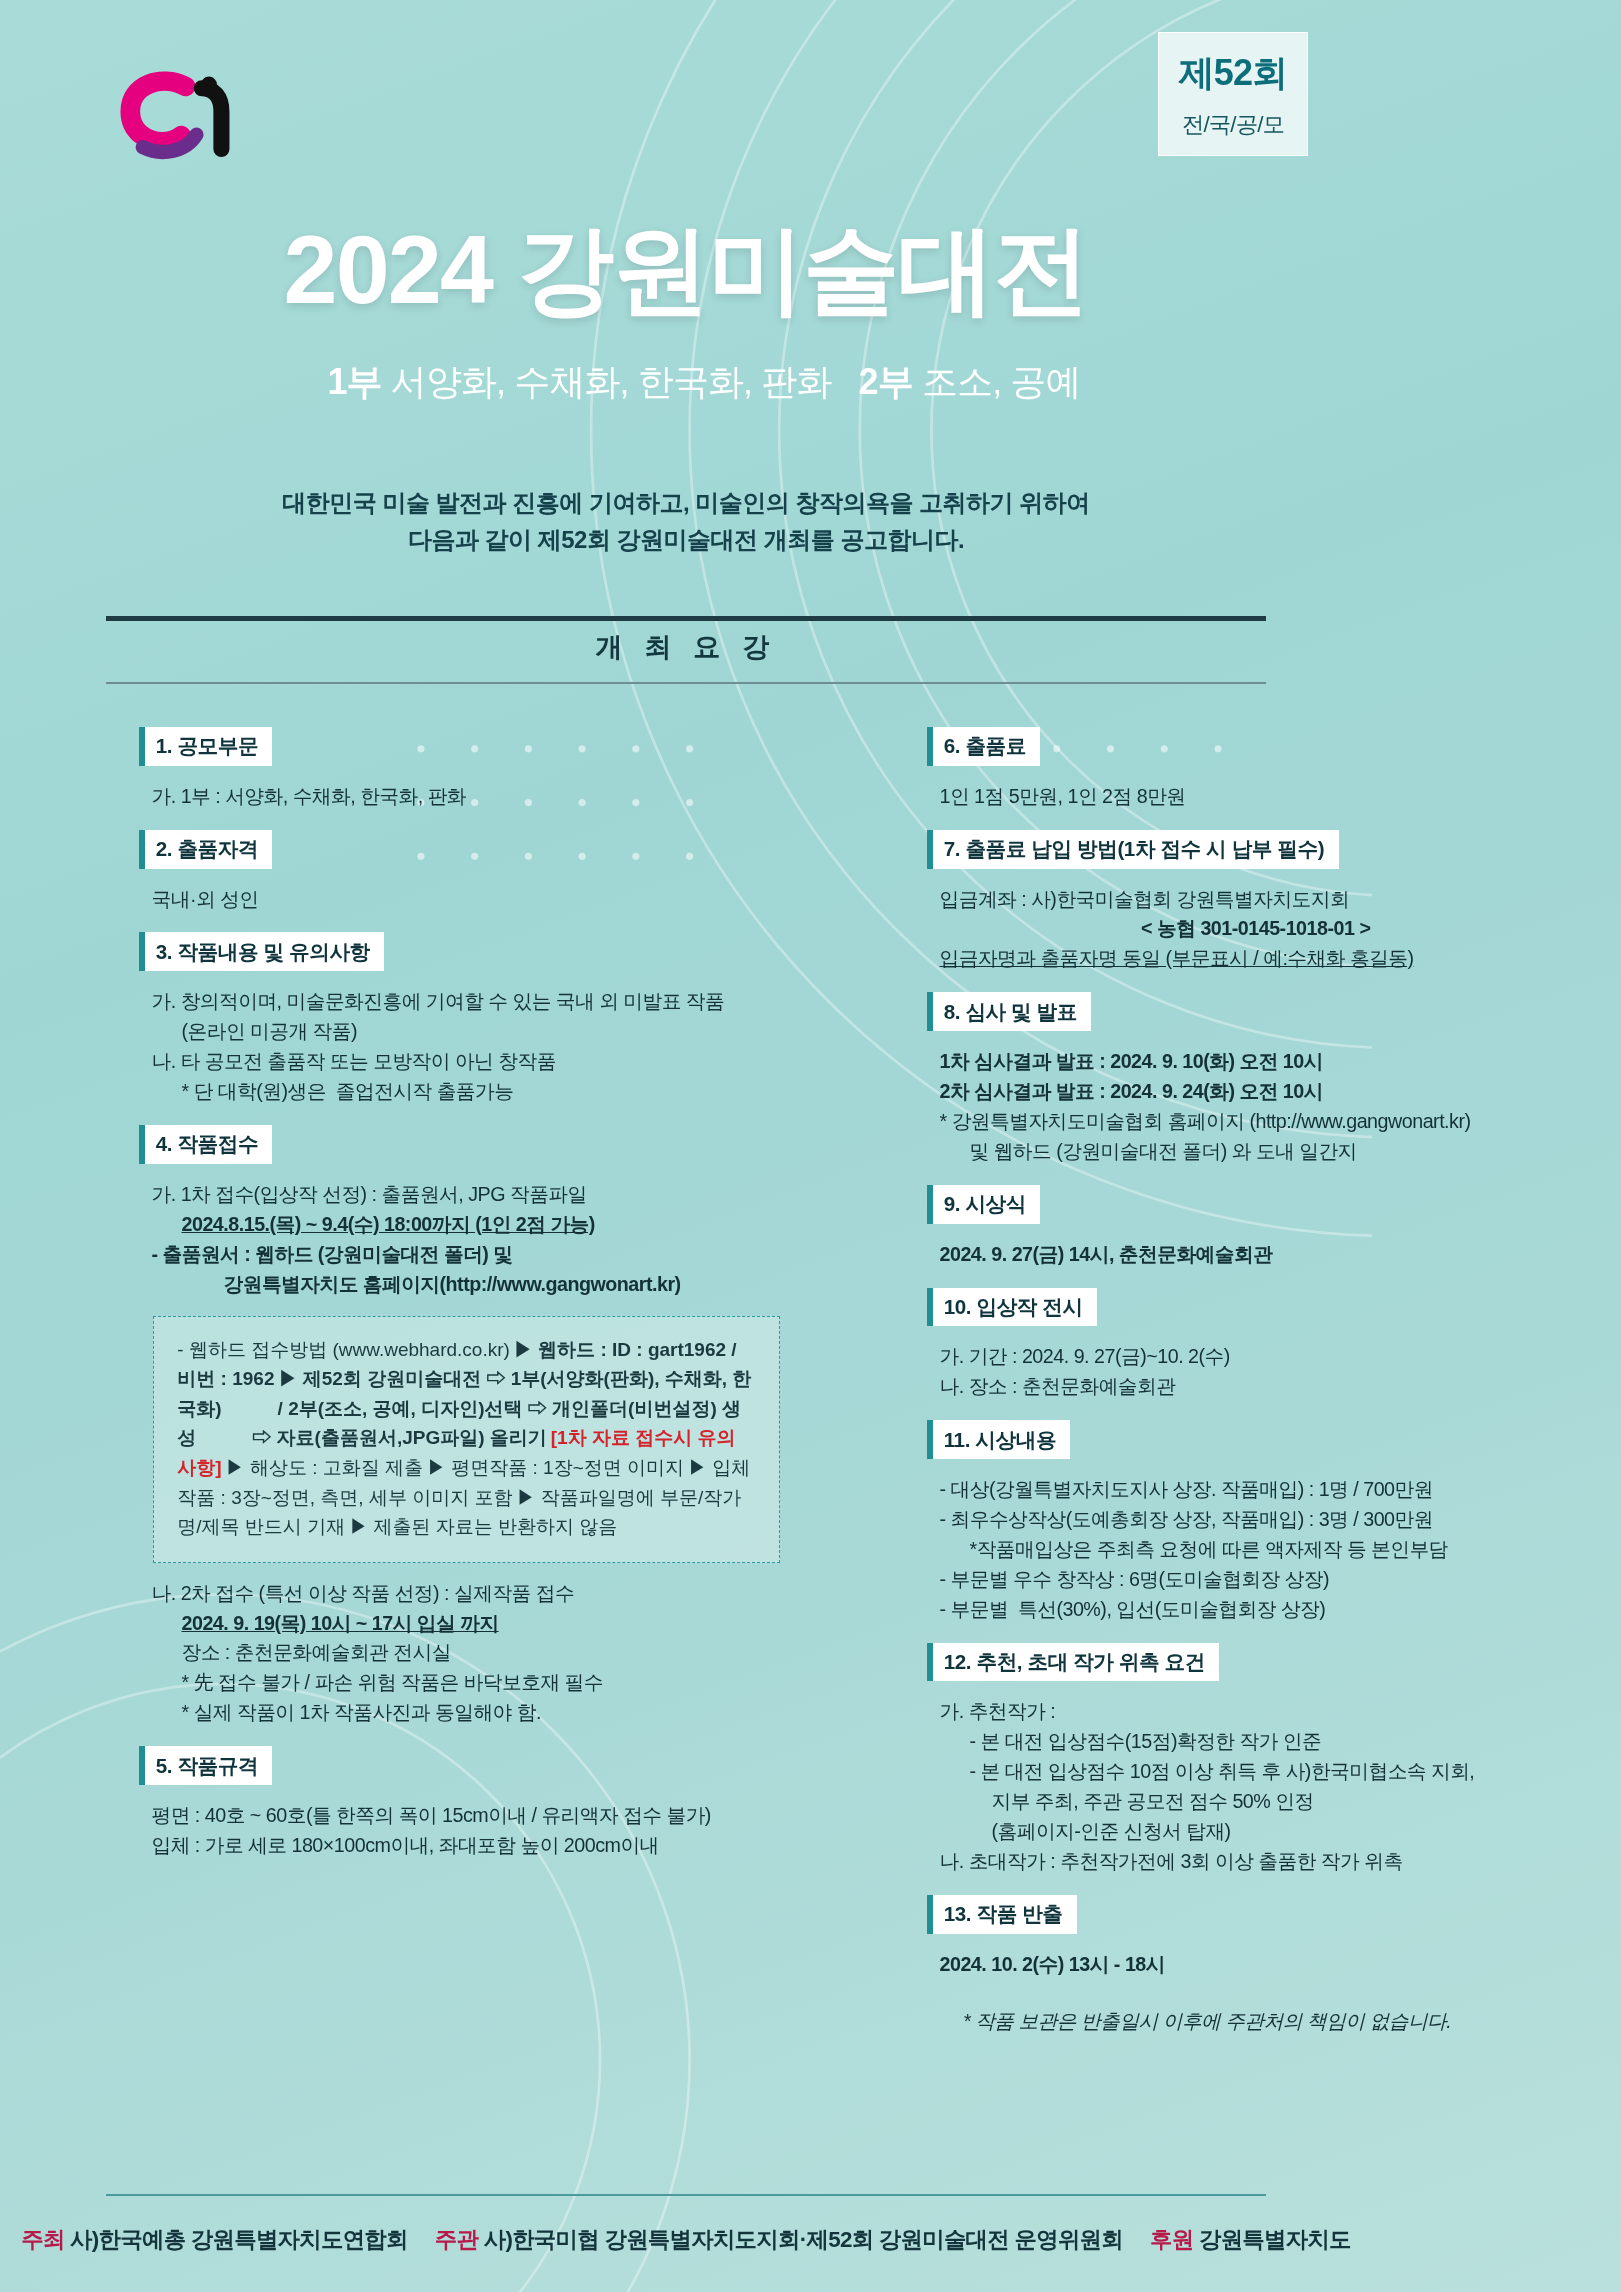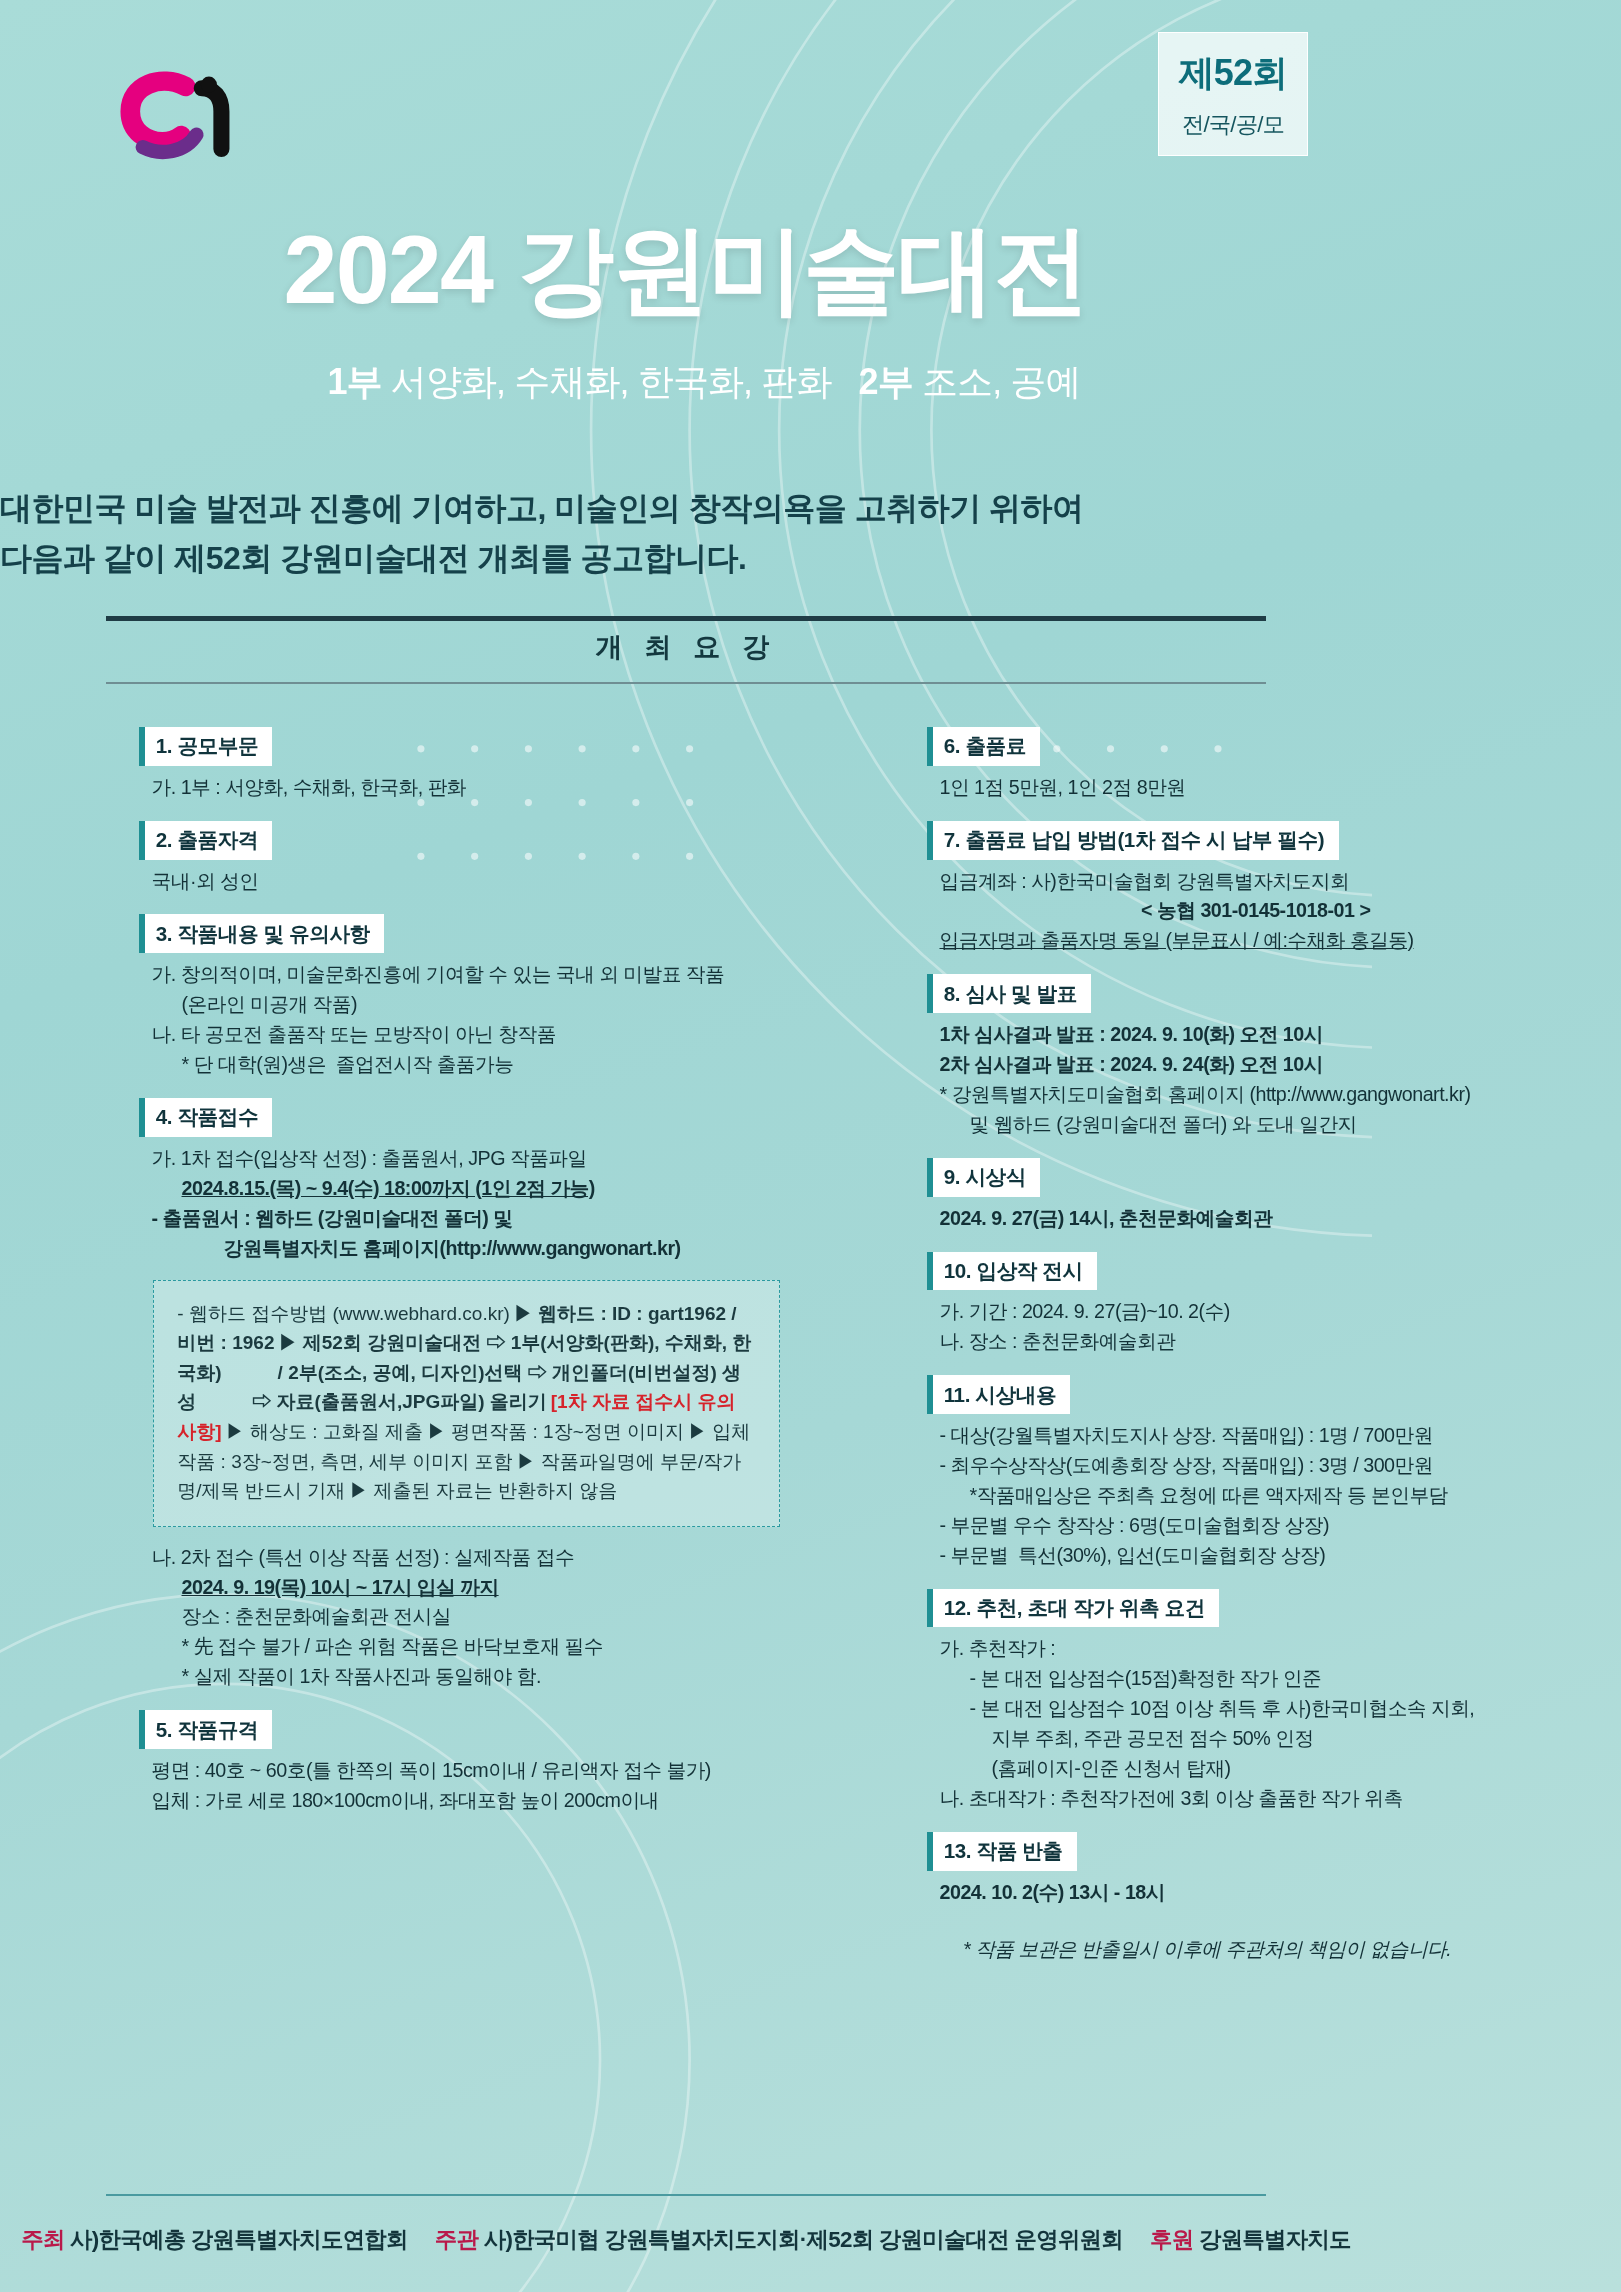--- a/index.html
+++ b/index.html
@@ -42,21 +42,21 @@
   }
   .title-sub {
     position: absolute; left: 0; right: 0; top: 358px;
     text-align: center; color: #ffffff; font-size: 36px; letter-spacing: -0.9px; padding-left: 36px;
   }
   .title-sub b { font-weight: bold; }
   .title-sub .seg { margin: 0 9px; }
 
   .intro {
     position: absolute; left: 0; right: 0; top: 484px;
-    text-align: left; font-size: 32px; line-height: 1.55; color: #15414a; font-weight: bold;
+    text-align: center; font-size: 24px; line-height: 1.55; color: #15414a; font-weight: bold;
     letter-spacing: -0.5px;
   }
 
   .rule-top { position: absolute; left: 106px; right: 106px; top: 616px; height: 4.5px; background: #1f3c45; }
   .rule-bot { position: absolute; left: 106px; right: 106px; top: 682px; height: 1.8px; background: #6f8e93; }
   .sec-title {
     position: absolute; left: 0; right: 0; top: 629px; text-align: center;
     font-size: 27px; font-weight: bold; letter-spacing: 7.2px; color: #14383f;
   }
 
@@ -65,21 +65,21 @@
   .col-l { left: 139px; width: 672px; }
   .col-r { left: 927px; width: 645px; }
 
   .hbox {
     display: inline-block;
     background: #ffffff;
     border-left: 6.3px solid #1f8f93;
     padding: 5.4px 14.3px 5.4px 10.7px;
     font-size: 20.6px; font-weight: bold; color: #10343c;
     letter-spacing: -0.4px;
-    margin-bottom: 7px;
+    margin-bottom: 16px;
   }
   .blk { margin-bottom: 18px; }
   .body { font-size: 19.7px; line-height: 1.52; letter-spacing: -0.5px; color: #133137; padding-left: 12.5px; }
   .body .l { display: block; white-space: pre-wrap; }
   .ind1 { padding-left: 30px; }
   .ind2 { padding-left: 52px; }
   .ind3 { padding-left: 72px; }
   .center { text-align: center; }
   .ul { text-decoration: underline; }
   .bold { font-weight: bold; }

